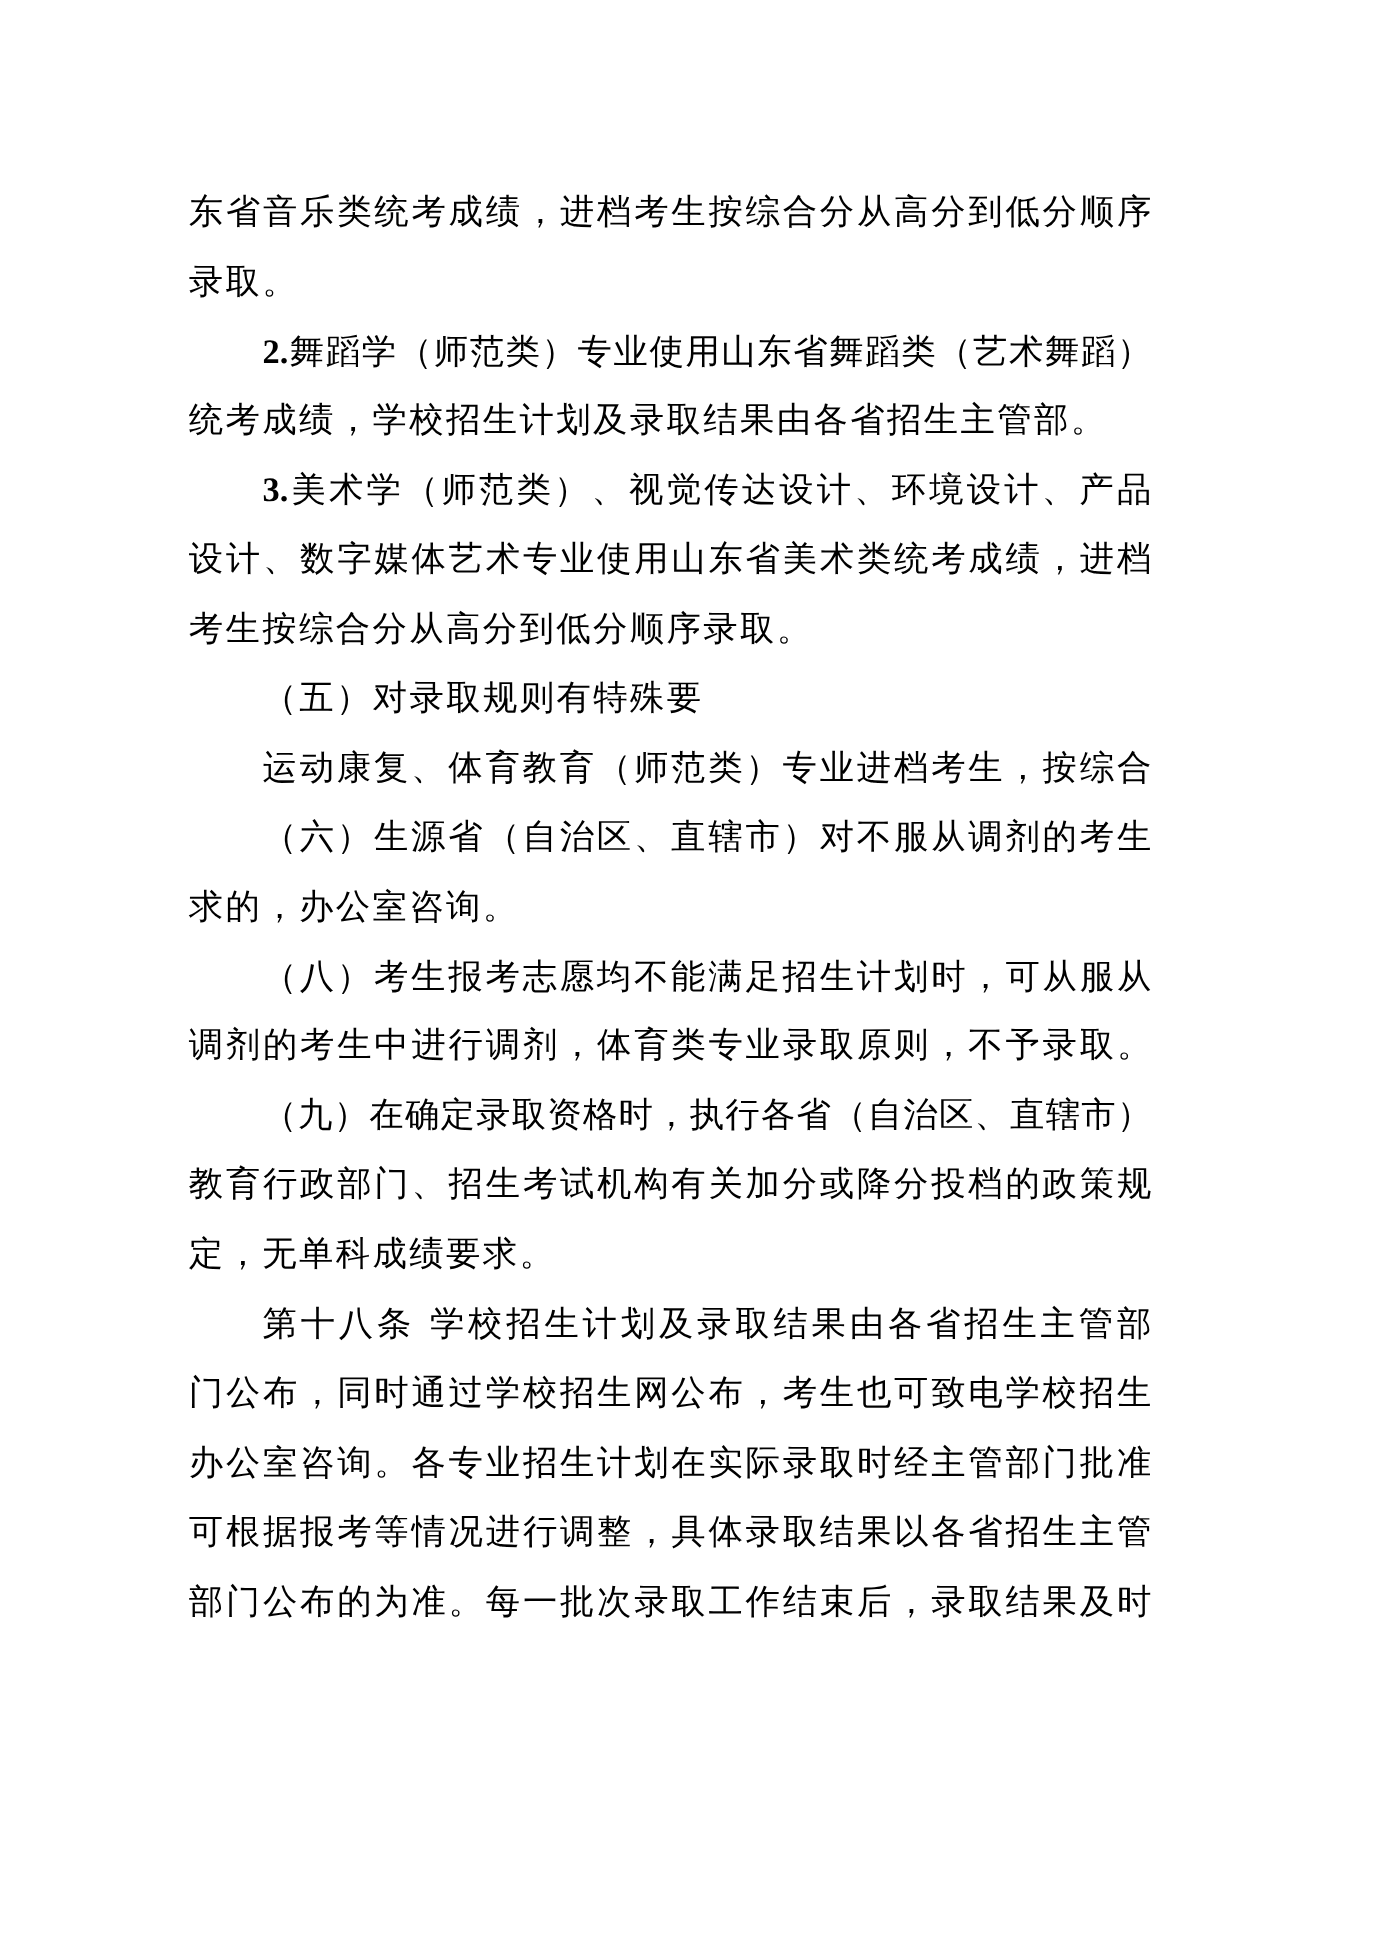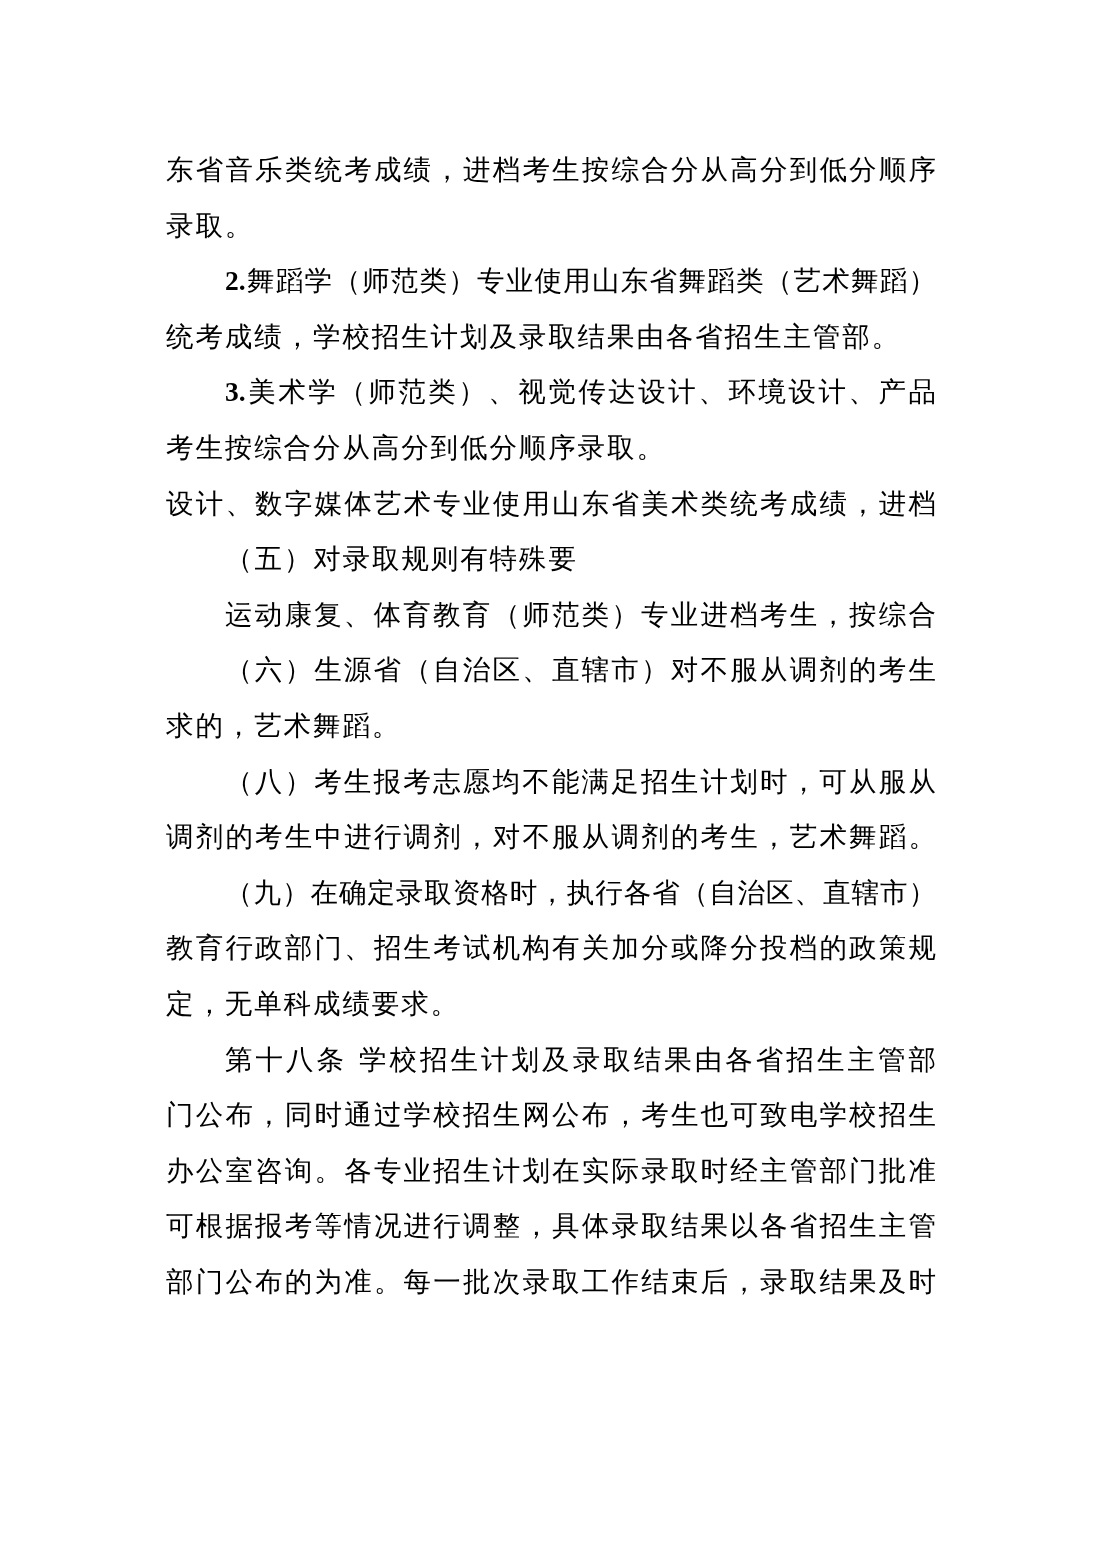--- a/index.html
+++ b/index.html
@@ -10,21 +10,21 @@
     body {
       width: 1102px;
       height: 1559px;
       position: relative;
       overflow: hidden;
       font-family: "DejaVu Serif", "Liberation Serif", serif;
       color: #000000;
     }
     .page {
       position: absolute;
-      left: 166px;
+      left: 151px;
       top: 142px;
       width: 770px;
     }
     .line {
       height: 55.6px;
       line-height: 55.6px;
       font-size: 27.5px;
       white-space: nowrap;
       letter-spacing: 1.9px;
     }
@@ -49,32 +49,32 @@
 <body>
 
 <div class="page">
   <div class="line justify">东省音乐类统考成绩，进档考生按综合分从高分到低分顺序</div>
   <div class="line">录取。</div>
 
   <div class="line indent justify"><span class="num">2.</span><span>舞蹈学（师范类）专业使用山东省舞蹈类（艺术舞蹈）</span></div>
   <div class="line">统考成绩，学校招生计划及录取结果由各省招生主管部。</div>
 
   <div class="line indent justify"><span class="num">3.</span><span>美术学（师范类）、视觉传达设计、环境设计、产品</span></div>
+  <div class="line justify">设计、数字媒体艺术专业使用山东省美术类统考成绩，进档</div>
   <div class="line">考生按综合分从高分到低分顺序录取。</div>
-  <div class="line justify">设计、数字媒体艺术专业使用山东省美术类统考成绩，进档</div>
 
   <div class="line indent">（五）对录取规则有特殊要</div>
   <div class="line indent justify">运动康复、体育教育（师范类）专业进档考生，按综合</div>
 
   <div class="line indent justify">（六）生源省（自治区、直辖市）对不服从调剂的考生</div>
-  <div class="line">求的，艺术舞蹈。</div>
+  <div class="line">求的，办公室咨询。</div>
 
 
   <div class="line indent justify">（八）考生报考志愿均不能满足招生计划时，可从服从</div>
-  <div class="line justify">调剂的考生中进行调剂，对不服从调剂的考生，艺术舞蹈。</div>
+  <div class="line justify">调剂的考生中进行调剂，体育类专业录取原则，不予录取。</div>
 
   <div class="line indent justify">（九）在确定录取资格时，执行各省（自治区、直辖市）</div>
   <div class="line justify">教育行政部门、招生考试机构有关加分或降分投档的政策规</div>
   <div class="line">定，无单科成绩要求。</div>
 
   <div class="line indent justify"><span class="bold">第十八条</span><span> 学校招生计划及录取结果由各省招生主管部</span></div>
   <div class="line justify">门公布，同时通过学校招生网公布，考生也可致电学校招生</div>
   <div class="line justify">办公室咨询。各专业招生计划在实际录取时经主管部门批准</div>
   <div class="line justify">可根据报考等情况进行调整，具体录取结果以各省招生主管</div>
   <div class="line justify">部门公布的为准。每一批次录取工作结束后，录取结果及时</div>

